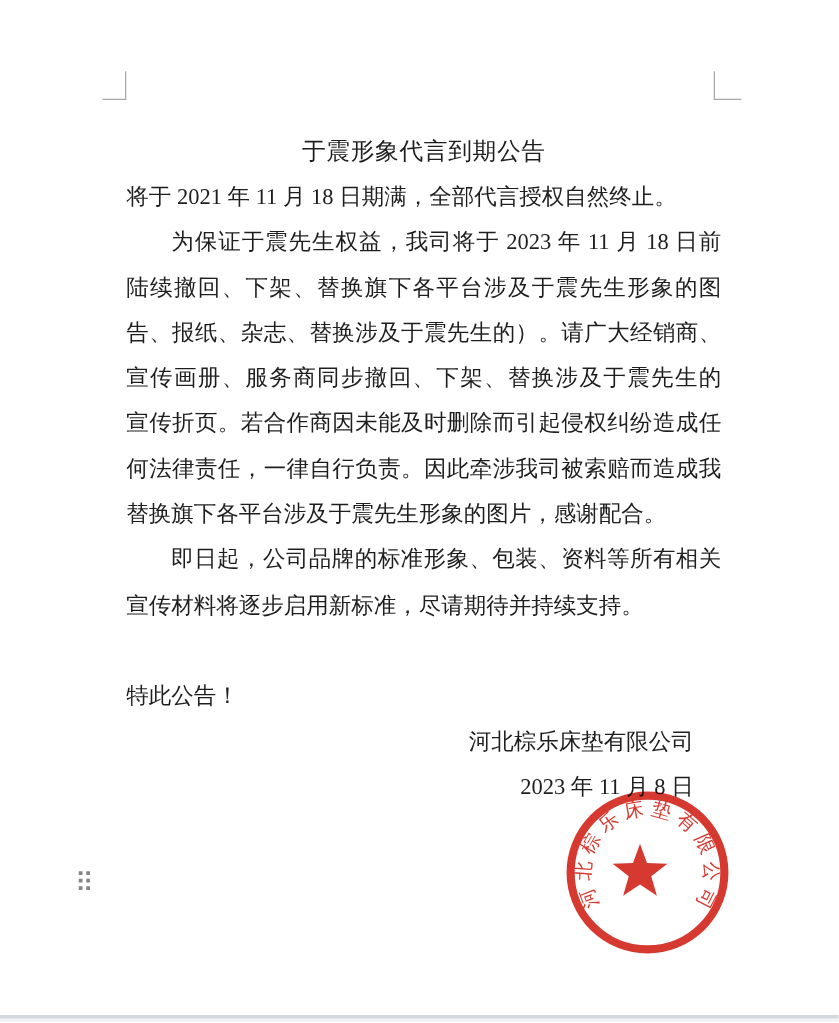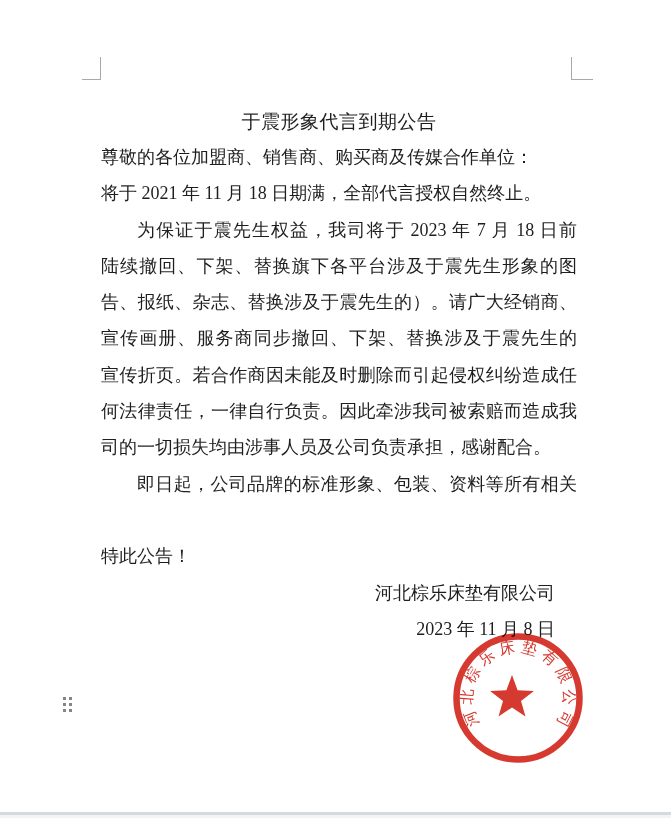--- a/index.html
+++ b/index.html
@@ -52,30 +52,30 @@
 <body>
 
 <div class="crop" style="left:100px;top:57px;width:1px;height:23px;"></div>
 <div class="crop" style="left:82px;top:79px;width:19px;height:1px;"></div>
 <div class="crop" style="left:571px;top:57px;width:1px;height:23px;"></div>
 <div class="crop" style="left:571px;top:79px;width:22px;height:1px;"></div>
 
 <div class="doc">
   <div class="doc-title">于震形象代言到期公告</div>
   <div>
-      <div class="line plain">尊敬的各位加盟商、销售商、购买商及传媒合作单位：</div>
       <div class="line plain">将于 2021 年 11 月 18 日期满，全部代言授权自然终止。</div>
-      <div class="line indent-justify">为保证于震先生权益，我司将于 2023 年 7 月 18 日前</div>
+      <div class="line indent-justify">为保证于震先生权益，我司将于 2023 年 11 月 18 日前</div>
       <div class="line justify">陆续撤回、下架、替换旗下各平台涉及于震先生形象的图片、</div>
       <div class="line justify">告、报纸、杂志、替换涉及于震先生的）。请广大经销商、</div>
       <div class="line justify">宣传画册、服务商同步撤回、下架、替换涉及于震先生的</div>
       <div class="line justify">宣传折页。若合作商因未能及时删除而引起侵权纠纷造成任</div>
       <div class="line justify">何法律责任，一律自行负责。因此牵涉我司被索赔而造成我</div>
-      <div class="line plain">司的一切损失均由涉事人员及公司负责承担，感谢配合。</div>
+      <div class="line plain">替换旗下各平台涉及于震先生形象的图片，感谢配合。</div>
       <div class="line indent-justify">即日起，公司品牌的标准形象、包装、资料等所有相关</div>
+      <div class="line plain">宣传材料将逐步启用新标准，尽请期待并持续支持。</div>
       <div class="line blank">&nbsp;</div>
       <div class="line plain">特此公告！</div>
       <div class="line right">河北棕乐床垫有限公司</div>
       <div class="line right">2023 年 11 月 8 日</div>
     </div>
 </div>
 
 <div class="drag-handle">
   <i></i>
     <i></i>

